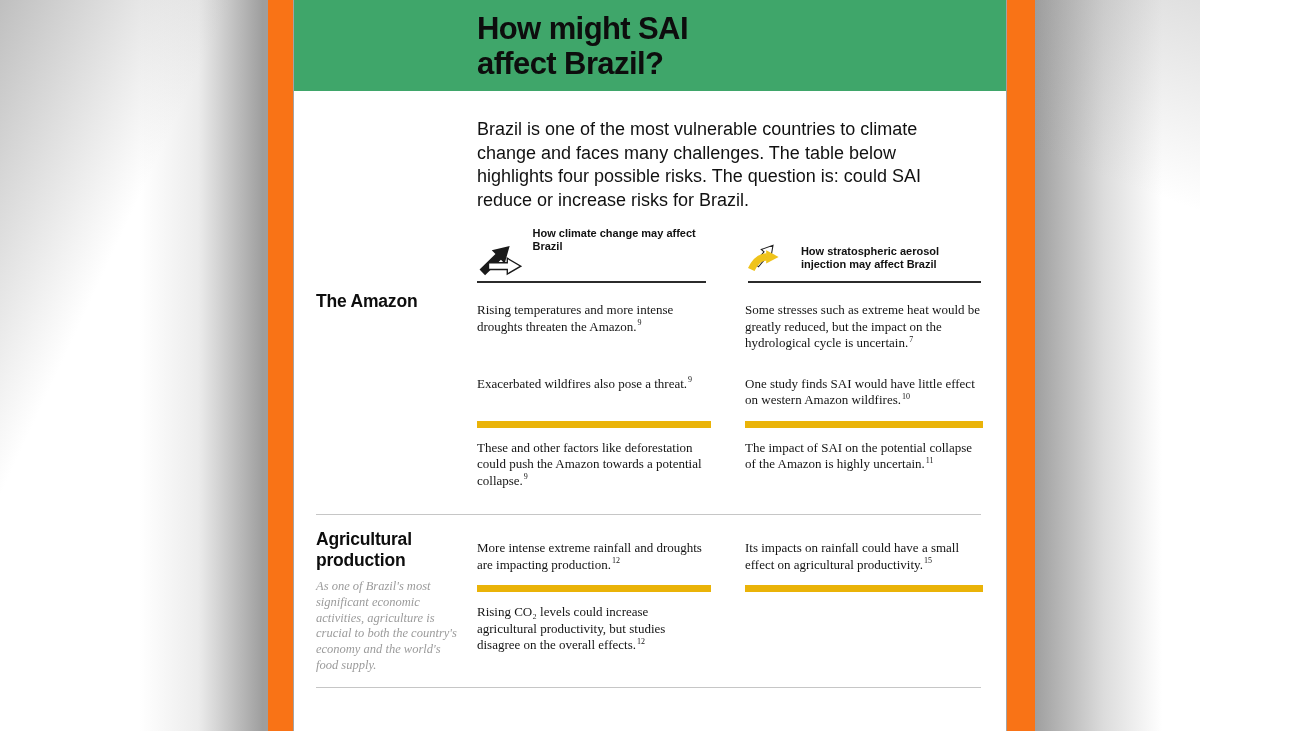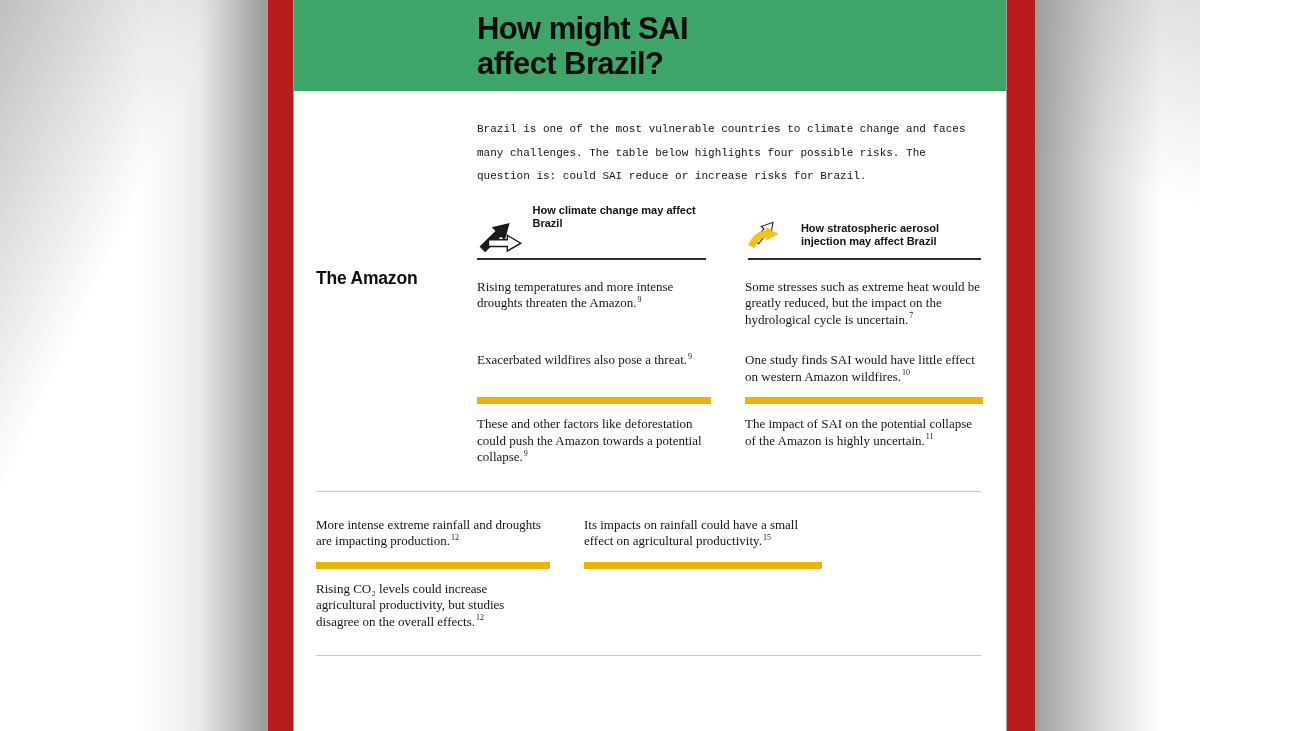--- a/index.html
+++ b/index.html
@@ -1,36 +1,36 @@
 <!DOCTYPE html>
 <html><head>
 <meta charset="utf-8">
 <style>
   html,body{margin:0;padding:0;background:#ffffff;}
-  .viewport{position:relative;width:1200px;height:731px;overflow:hidden;background:#b91c1c;
+  .viewport{position:relative;width:1200px;height:731px;overflow:hidden;background:#f97316;
     font-family:"Liberation Sans","DejaVu Sans",sans-serif;}
 
   
   .backdrop-left{position:absolute;left:0;top:0;width:268px;height:731px;
     background:
       linear-gradient(115deg, rgba(180,180,180,.85) 0%, rgba(255,255,255,0) 38%),
       linear-gradient(to right, #ffffff 0%, #ffffff 52%, #ececec 74%, #9e9e9e 98%);}
   .backdrop-right{position:absolute;left:1035px;top:0;width:265px;height:731px;
     background:
       linear-gradient(200deg, rgba(150,150,150,.35) 0%, rgba(255,255,255,0) 30%),
       linear-gradient(to right, #9f9f9f 0%, #dcdcdc 26%, #ffffff 48%, #ffffff 100%);}
 
   
   .page{position:absolute;left:293px;top:0;width:712px;height:770px;background:#ffffff;
     border-left:1px solid #a3a3a3;border-right:1px solid #a3a3a3;}
   .green-header{height:91px;box-sizing:border-box;padding:12px 0 0 183px;background:#3FA66A;}
   .page-title{margin:0;font-size:31px;line-height:34.5px;font-weight:700;letter-spacing:-.6px;color:#0d0d0d;}
   .content{padding:0 25px 0 22px;}
   .intro{margin:27px 0 11px 161px;width:497px;
-    font-family:Liberation Mono, monospace;font-size:11px;line-height:23.5px;color:#111;}
+    font-family:Liberation Sans, sans-serif;font-size:18px;line-height:23.5px;color:#111;}
 
   
   .header-row{display:flex;margin-left:161px;gap:8px;}
   .col-head{width:234px;box-sizing:border-box;border-bottom:2px solid #2b2b2b;display:flex;align-items:flex-end;}
   .col-head.sai{width:238px;margin-left:34px;align-items:flex-end;}
   .col-label{font-size:11px;line-height:13px;font-weight:700;color:#111;margin:0 0 0 6px;}
   .col-head .col-label{align-self:flex-start;margin-top:4px;}
   .col-head.sai .col-label{align-self:flex-start;margin-top:22px;}
 
   
@@ -99,20 +99,24 @@
   </div>
 
   <div class="row">
     <div class="cell"><span class="cell-text">These and other factors like deforestation could push the Amazon towards a potential collapse.</span><sup class="ref">9</sup></div>
     <div class="cell"><span class="cell-text">The impact of SAI on the potential collapse of the Amazon is highly uncertain.</span><sup class="ref">11</sup></div>
   </div>
 </div>
   </section>
 
   <section class="section">
+    <div class="label-col">
+      <h2 class="sec-heading">Agricultural production</h2>
+      <p class="sidenote">As one of Brazil's most significant economic activities, agriculture is crucial to both the country's economy and the world's food supply.</p>
+    </div>
     <div class="rows-col">
 
   <div class="row divided">
     <div class="cell"><span class="cell-text">More intense extreme rainfall and droughts are impacting production.</span><sup class="ref">12</sup></div>
     <div class="cell"><span class="cell-text">Its impacts on rainfall could have a small effect on agricultural productivity.</span><sup class="ref">15</sup></div>
   </div>
 
   <div class="row">
     <div class="cell"><span class="cell-text">Rising CO₂ levels could increase agricultural productivity, but studies disagree on the overall effects.</span><sup class="ref">12</sup></div>
   </div>

